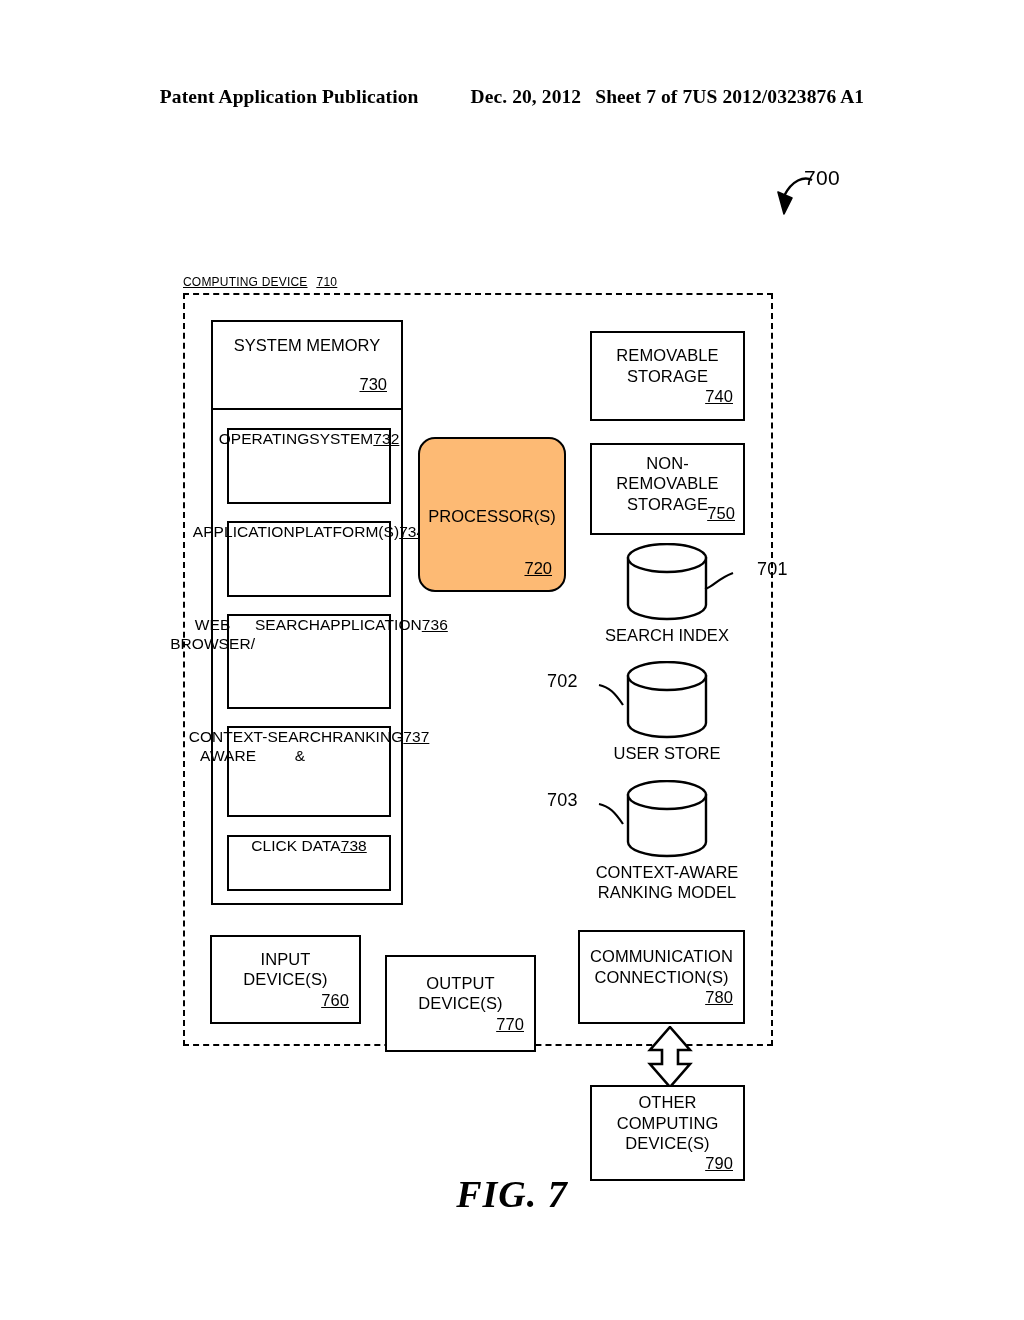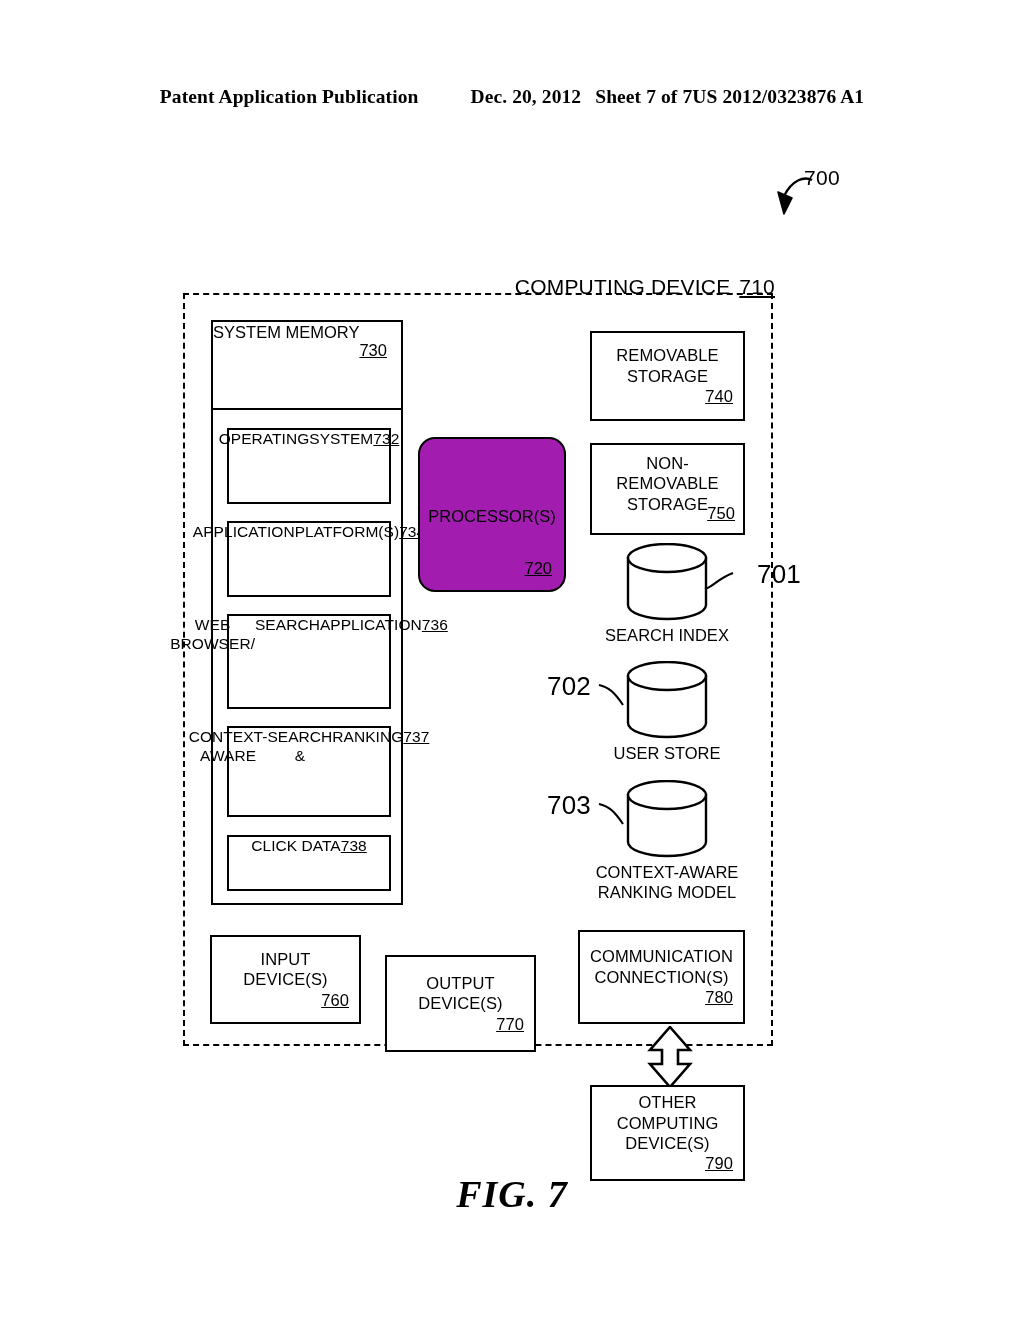--- a/index.html
+++ b/index.html
@@ -50,24 +50,25 @@
     font-size: 21px;
     letter-spacing: 0.3px;
   }
 
   
   .diagram-title {
     position: absolute;
     left: 183px;
     top: 275px;
     width: 592px;
-    text-align: right;
-    font-size: 21px;
+    text-align: left;
+    font-size: 12px;
     letter-spacing: 0.2px;
     white-space: nowrap;
+    text-decoration: underline;
   }
   .diagram-title .num {
     text-decoration: underline;
     margin-left: 9px;
   }
 
   
   .device-boundary {
     position: absolute;
     left: 183px;
@@ -116,21 +117,21 @@
   }
   .mem-header {
     position: absolute;
     left: 0;
     top: 0;
     width: 100%;
     height: 88px;
     box-sizing: border-box;
     border-bottom: 2.5px solid #000000;
     display: flex;
-    flex-direction: row;
+    flex-direction: column;
     justify-content: center;
     text-align: center;
     font-size: 16.5px;
     line-height: 1.3;
   }
   .mem-header .num {
     text-decoration: underline;
     text-align: right;
     padding-right: 14px;
     margin-top: 18px;
@@ -160,21 +161,21 @@
   
   .processor {
     position: absolute;
     left: 418px;
     top: 437px;
     width: 148px;
     height: 155px;
     border: 2.5px solid #000000;
     border-radius: 17px;
     box-sizing: border-box;
-    background: #a21caf;
+    background: #fdba74;
     font-size: 16.5px;
   }
   .processor .ptitle {
     position: absolute;
     left: 0;
     top: 68px;
     width: 100%;
     text-align: center;
   }
   .processor .num {
@@ -198,21 +199,21 @@
   .cyl svg { display: block; }
   .cyl-caption {
     text-align: center;
     font-size: 16.5px;
     line-height: 1.2;
     margin-top: 3px;
     white-space: nowrap;
   }
   .cyl-ref {
     position: absolute;
-    font-size: 26px;
+    font-size: 18px;
     letter-spacing: 0.2px;
   }
 
   
   .double-arrow {
     position: absolute;
     left: 647px;
     top: 1026px;
     width: 46px;
     height: 62px;

